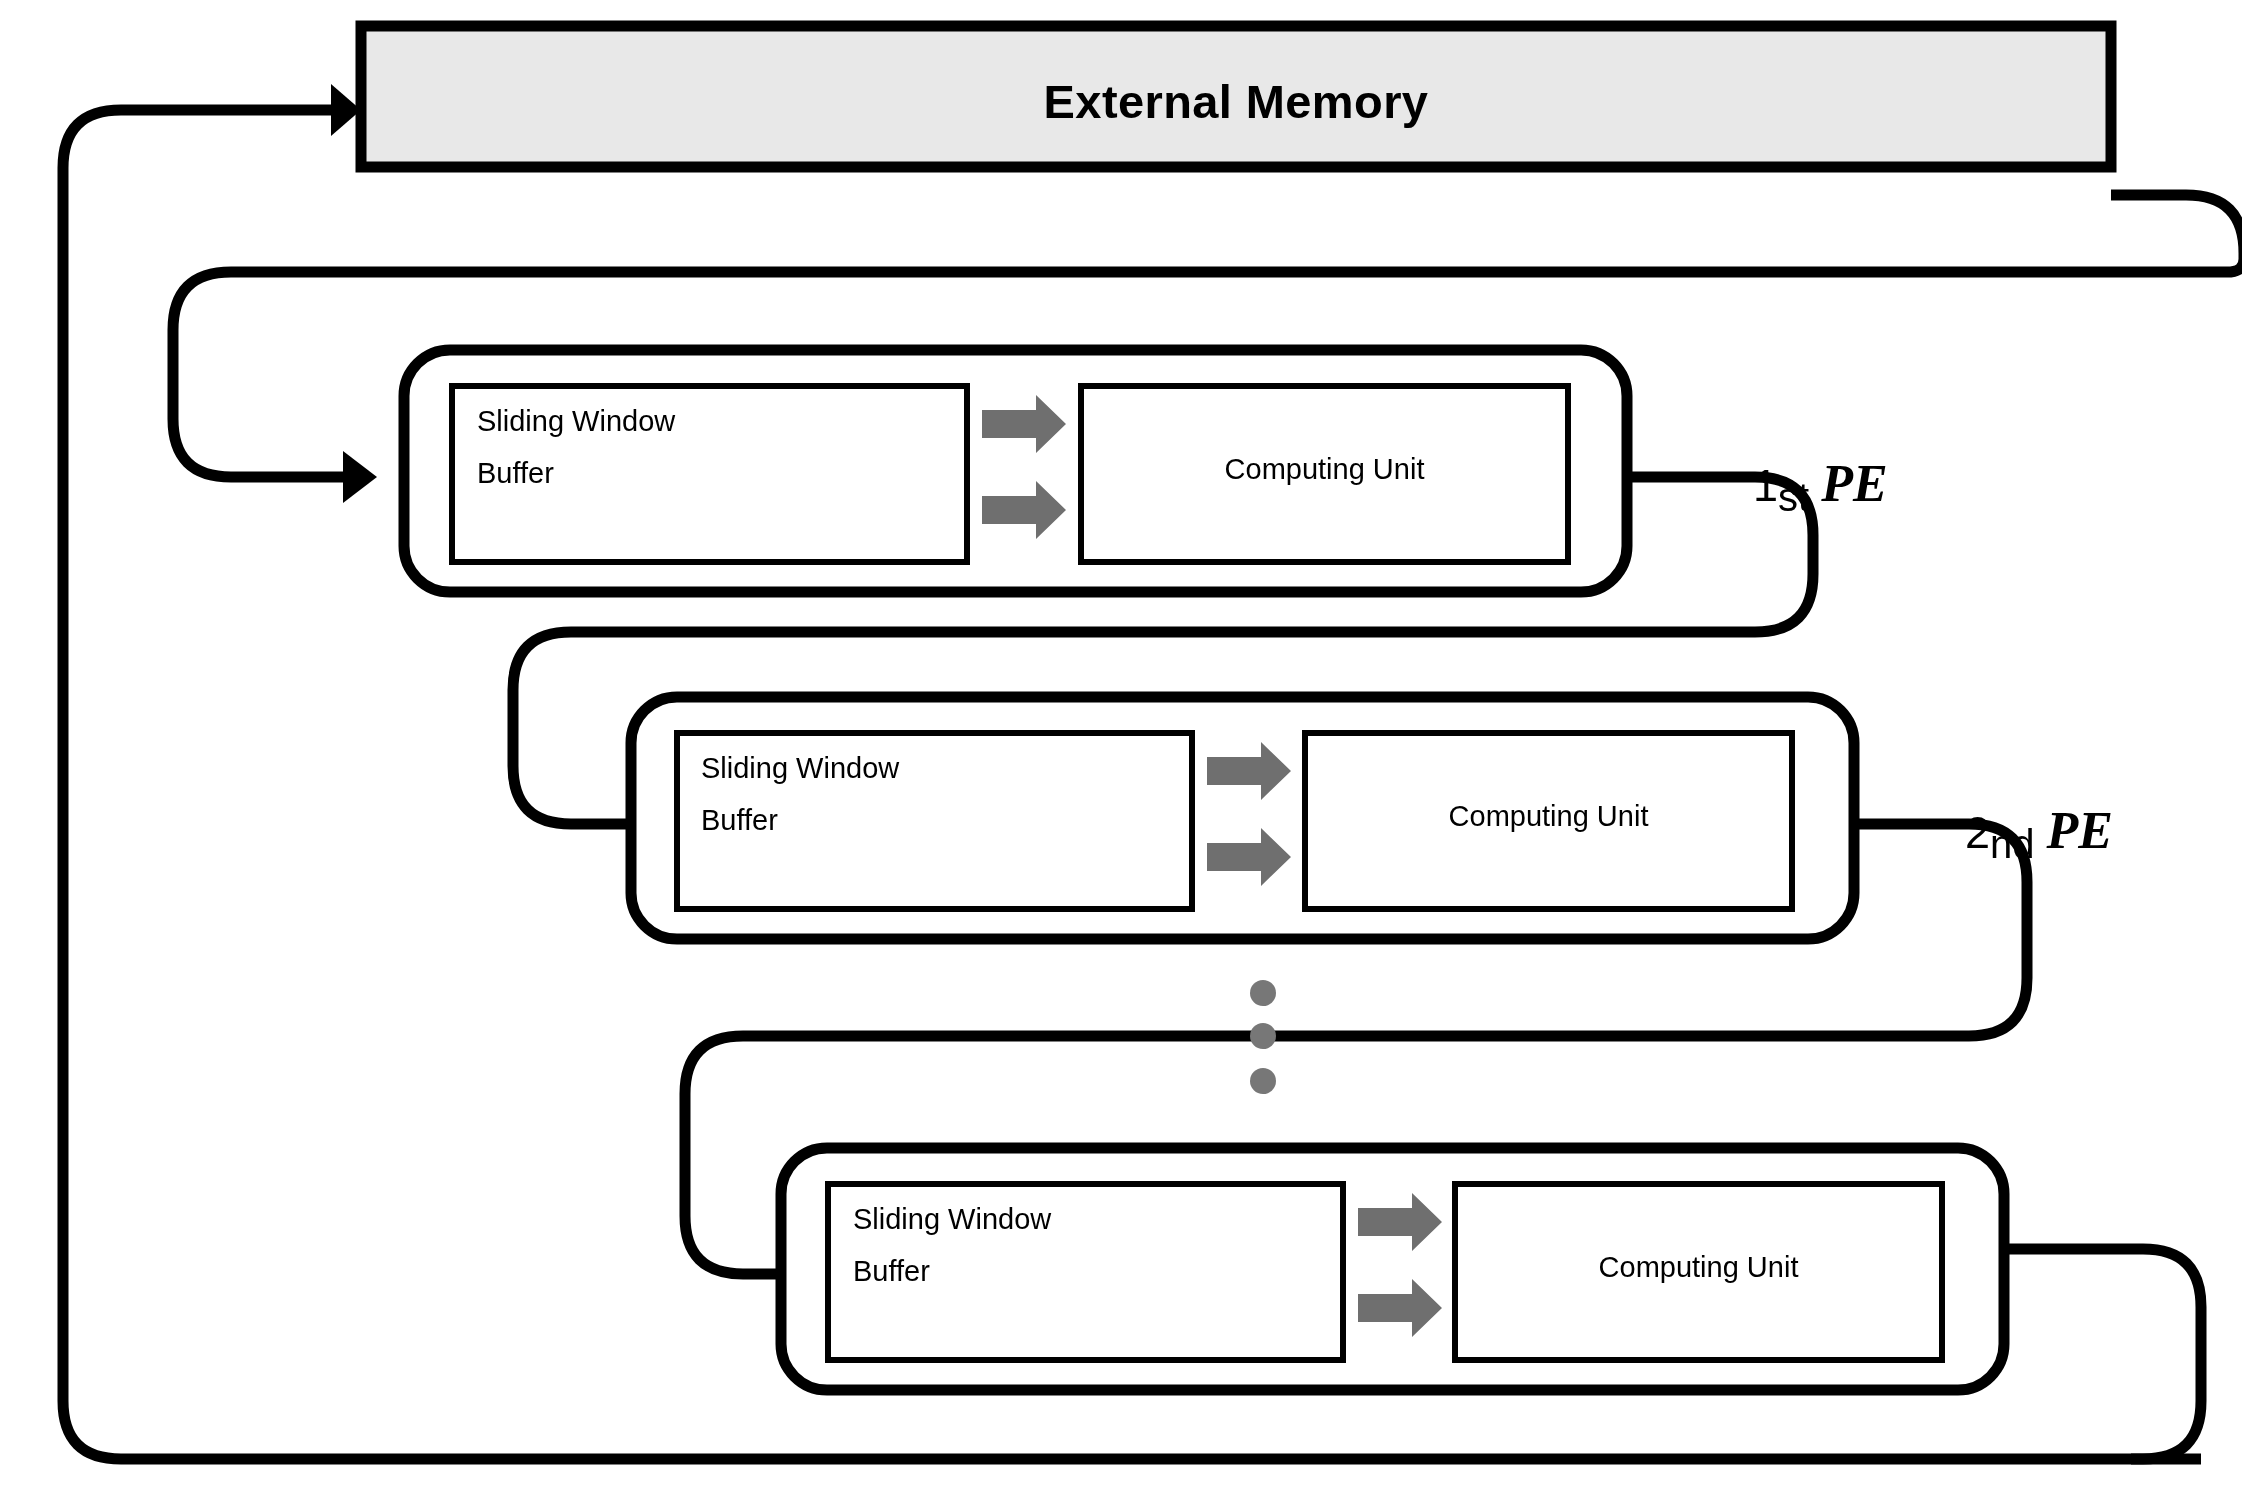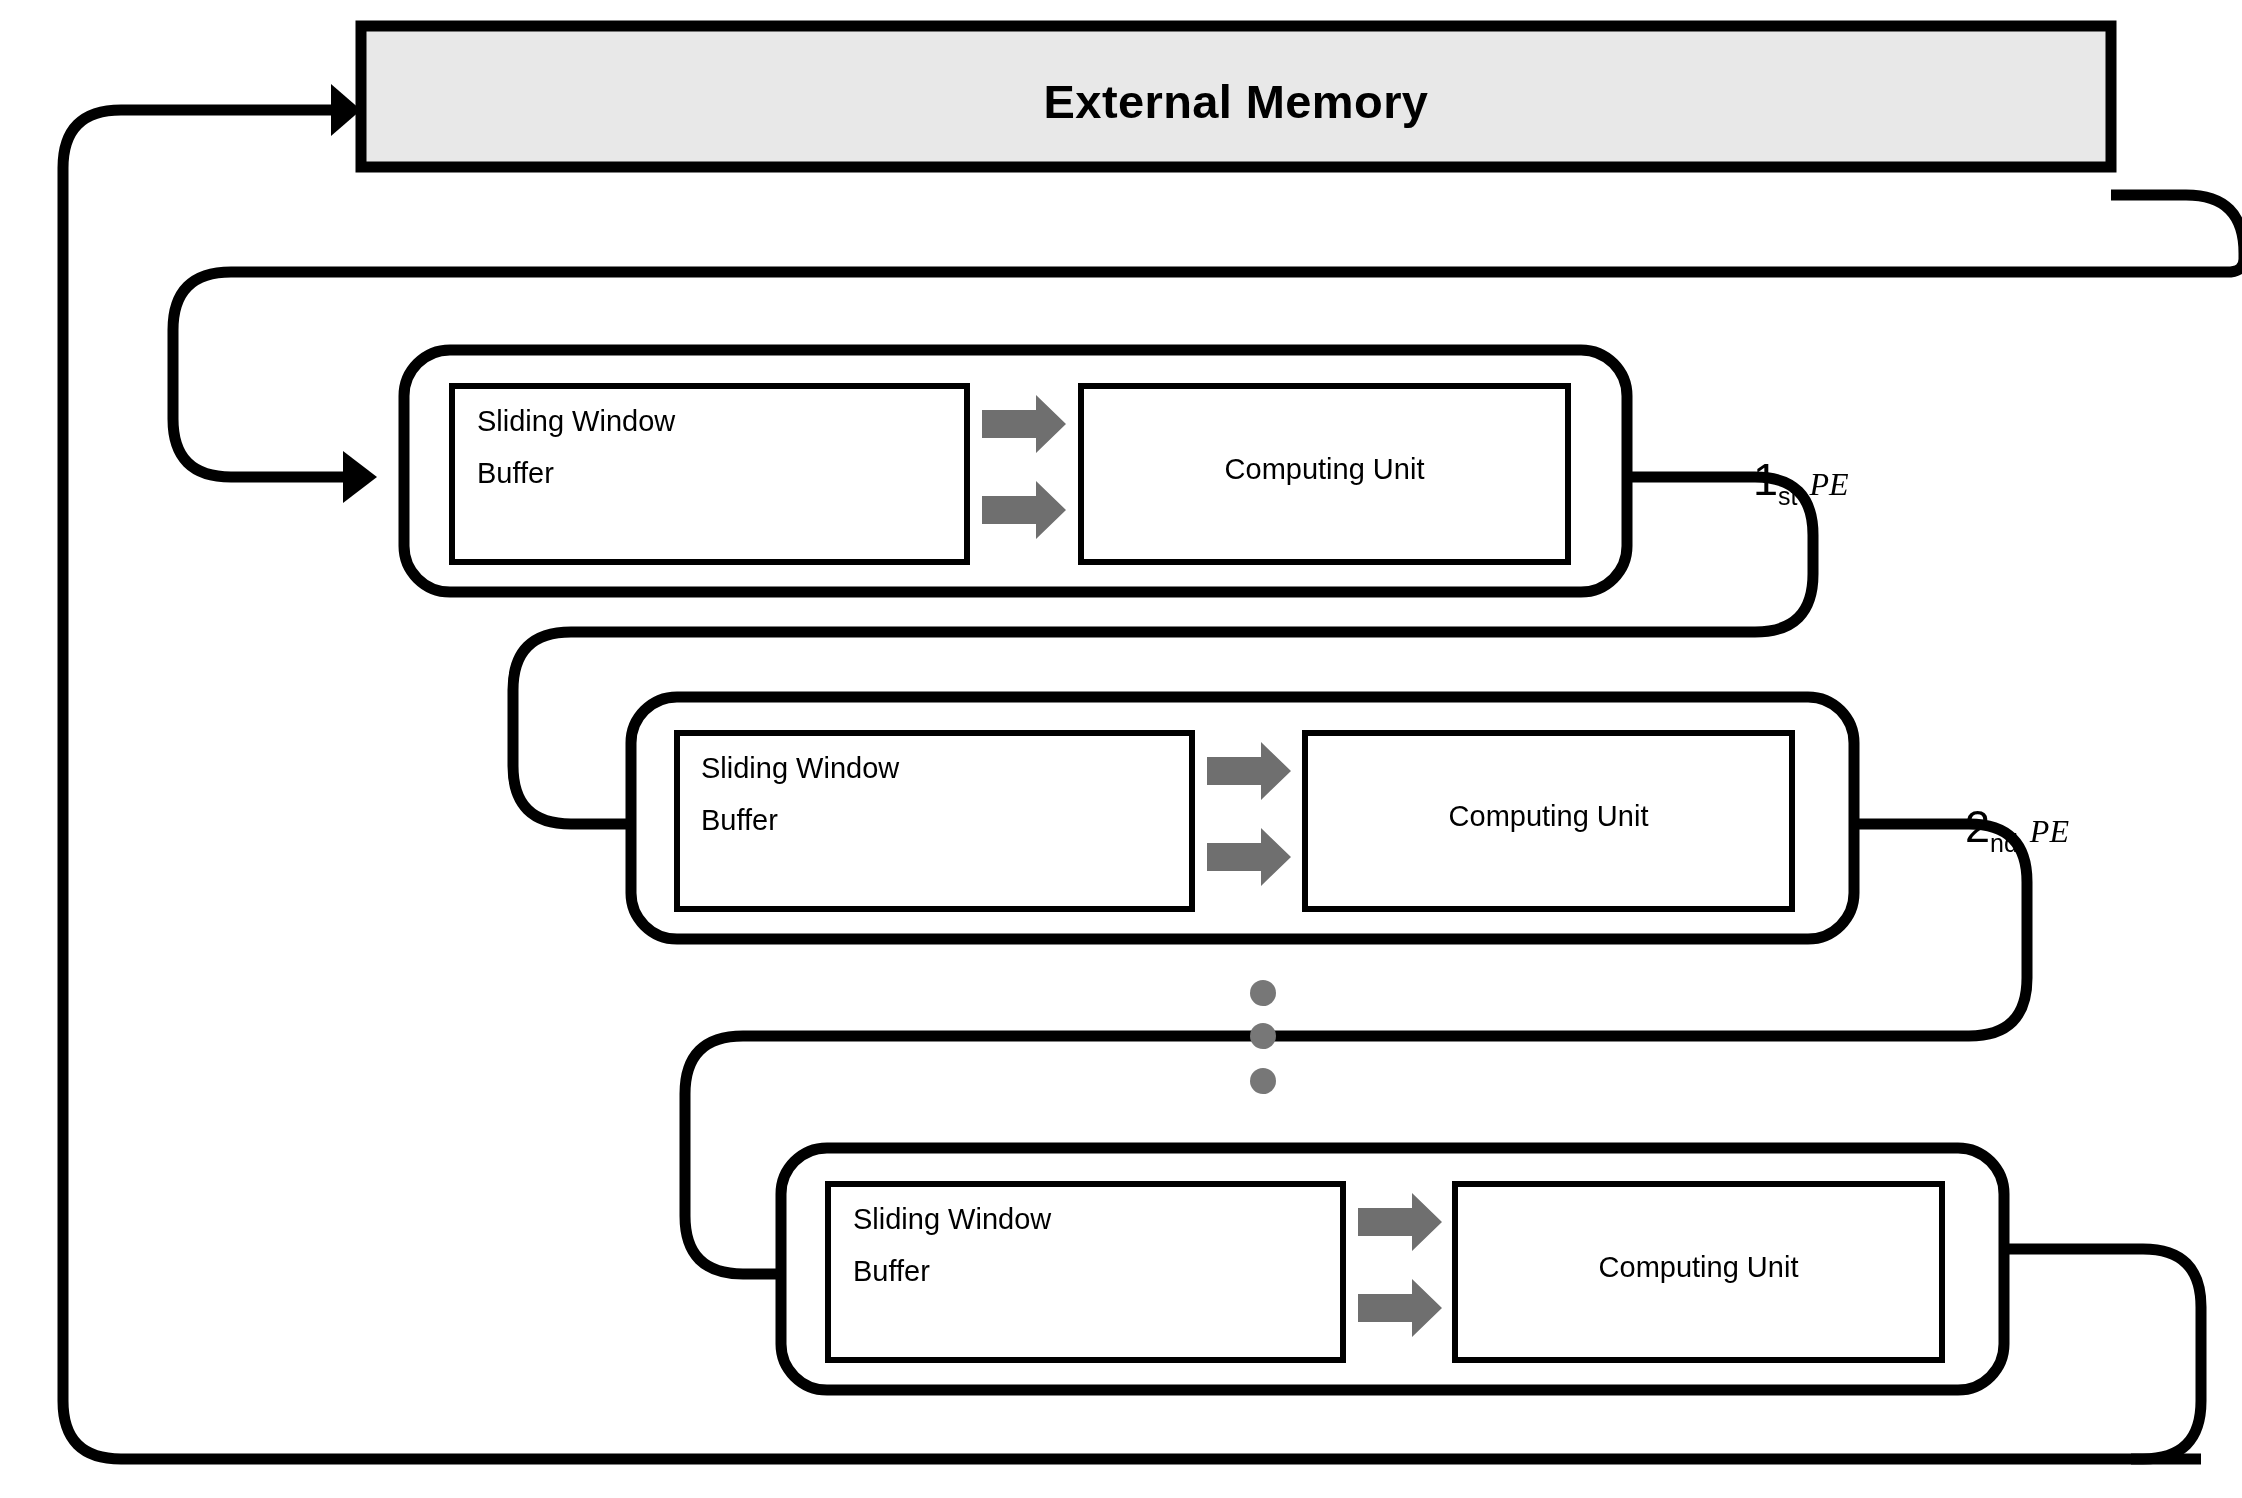--- a/index.html
+++ b/index.html
@@ -78,29 +78,29 @@
     font-family: "Liberation Sans", sans-serif;
     font-weight: normal;
     font-size: 29px;
   }
   .pe-label {
     font-family: "Liberation Sans", sans-serif;
     font-weight: normal;
     font-size: 45px;
   }
   .pe-label .sub {
-    font-size: 25px;
+    font-size: 40px;
     vertical-align: sub;
     letter-spacing: 0px;
   }
   .pe-label .pe-mark {
     font-family: "Liberation Serif", serif;
     font-style: italic;
-    font-weight: normal;
-    font-size: 32px;
+    font-weight: bold;
+    font-size: 52px;
     padding-left: 12px;
   }
 </style>
 </head>
 <body>
 
 <div id="diagram-root">
 
   <svg class="canvas" viewBox="0 0 2242 1498">
 

